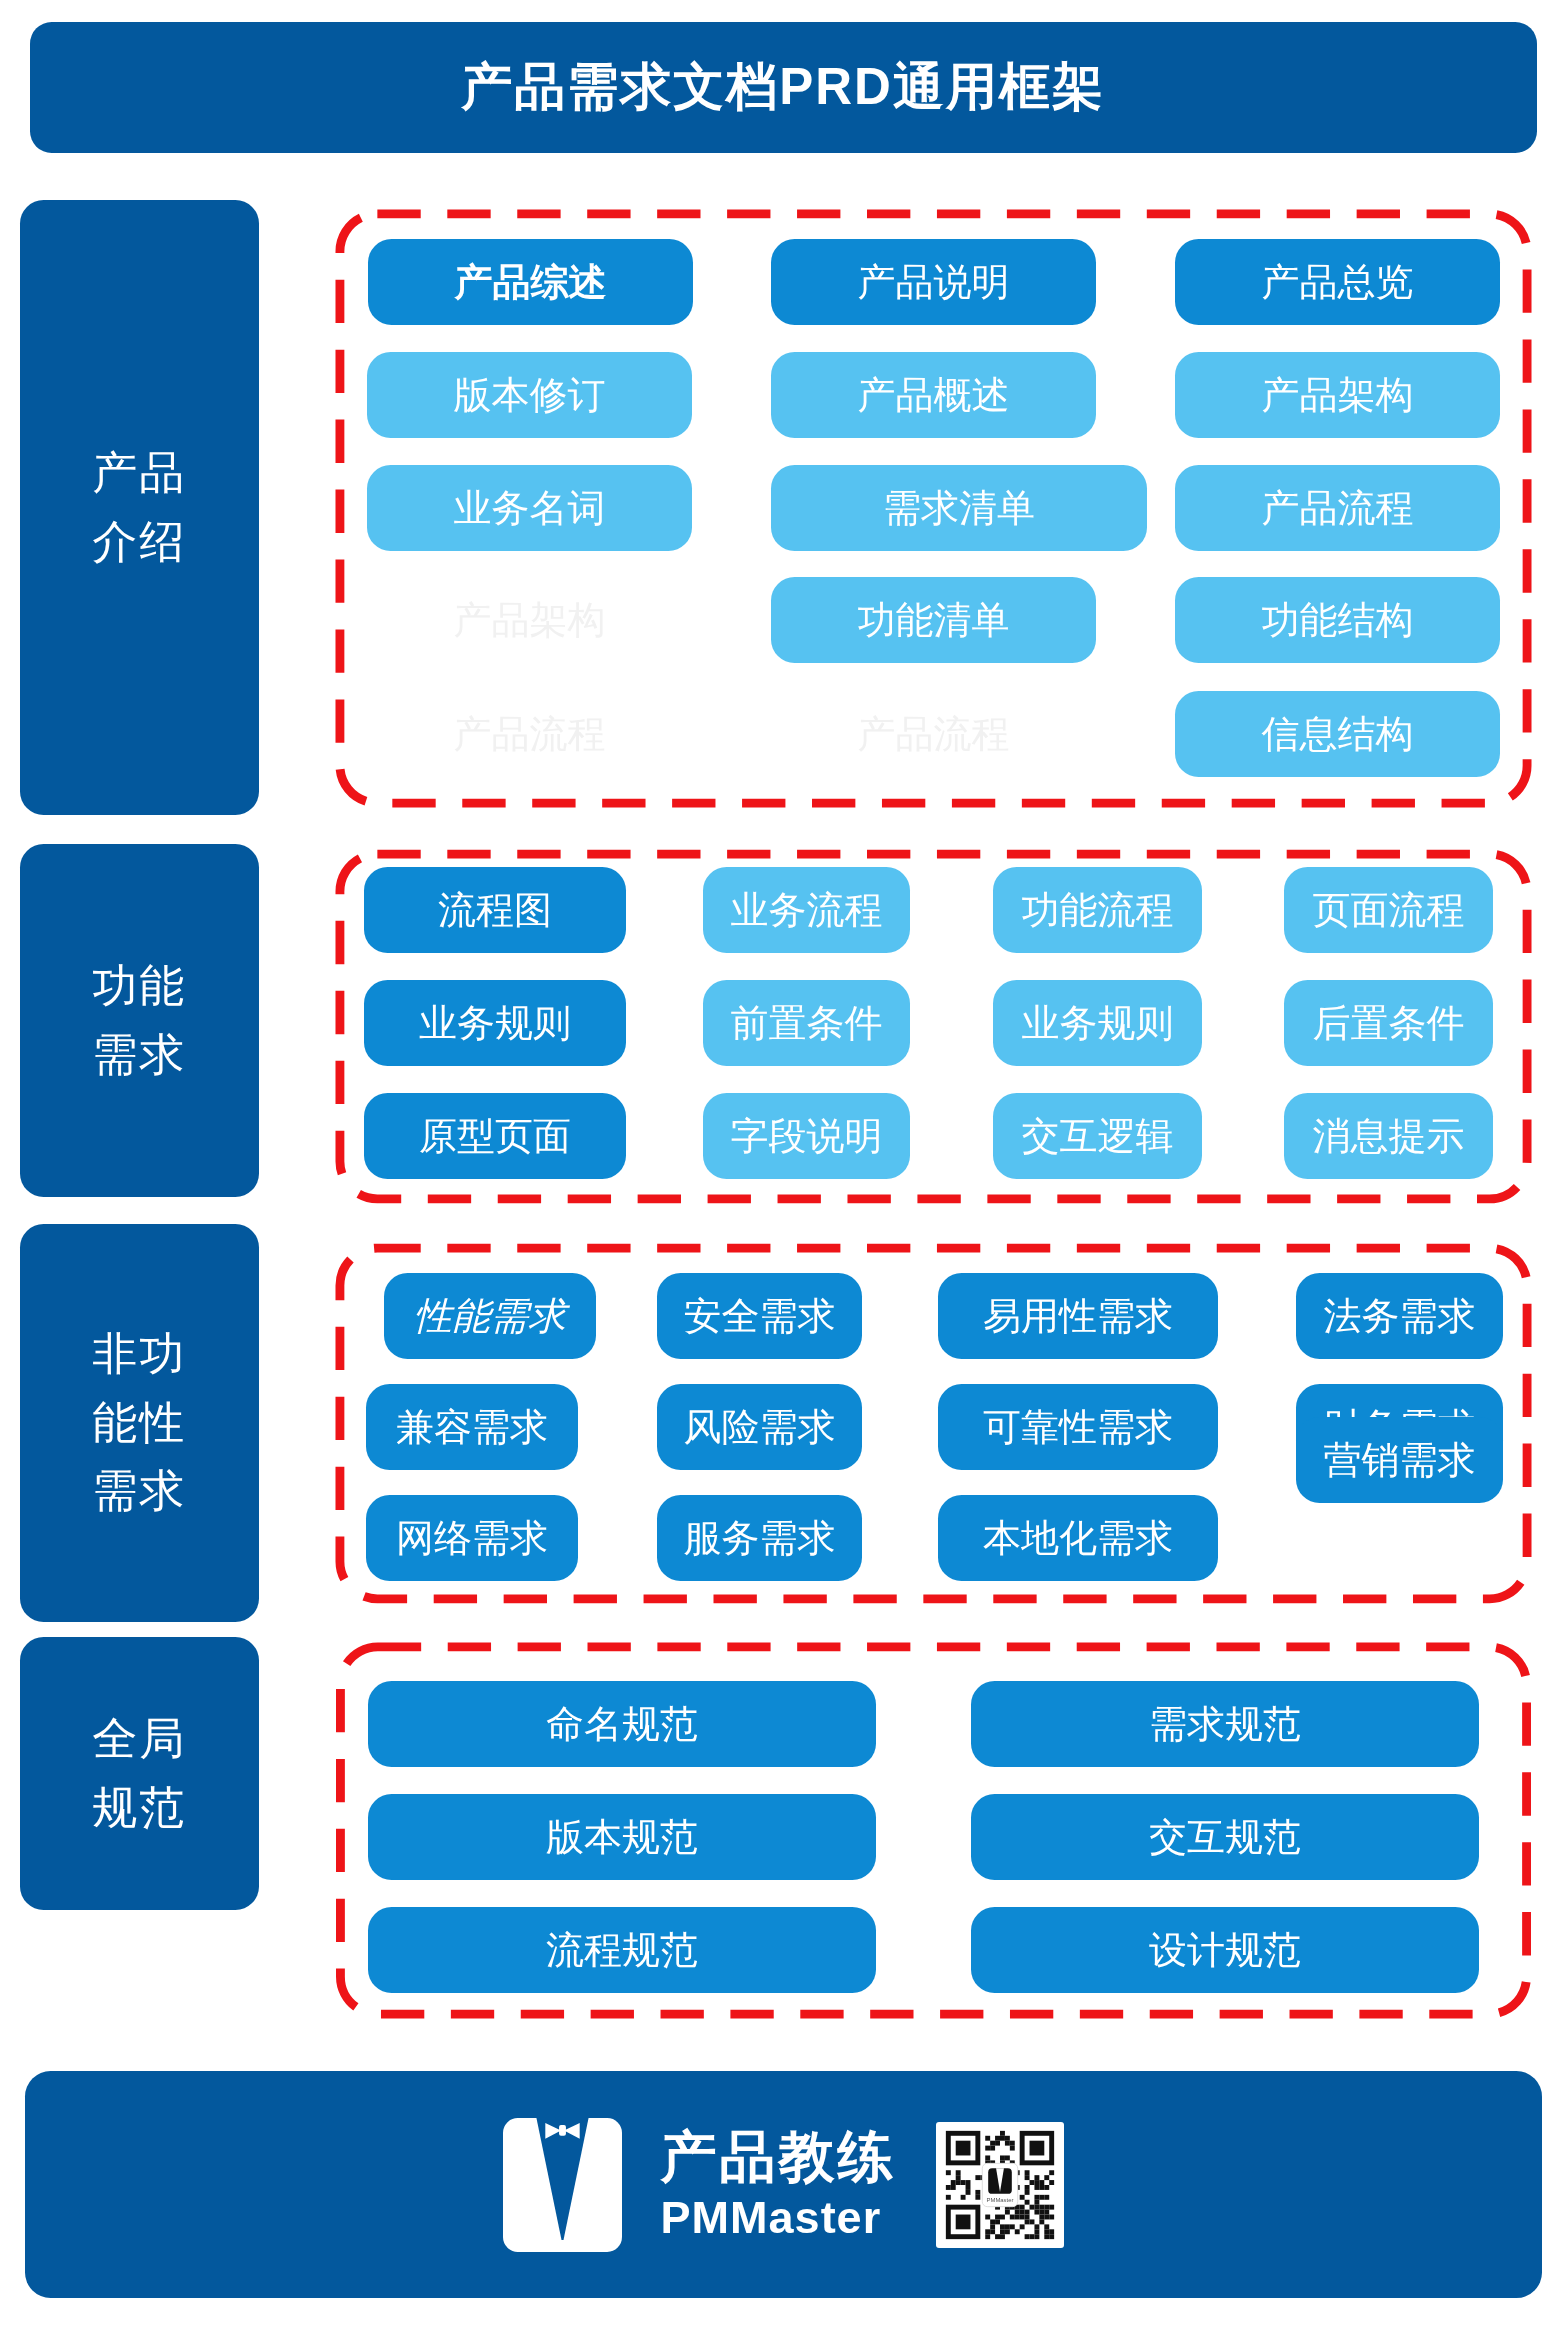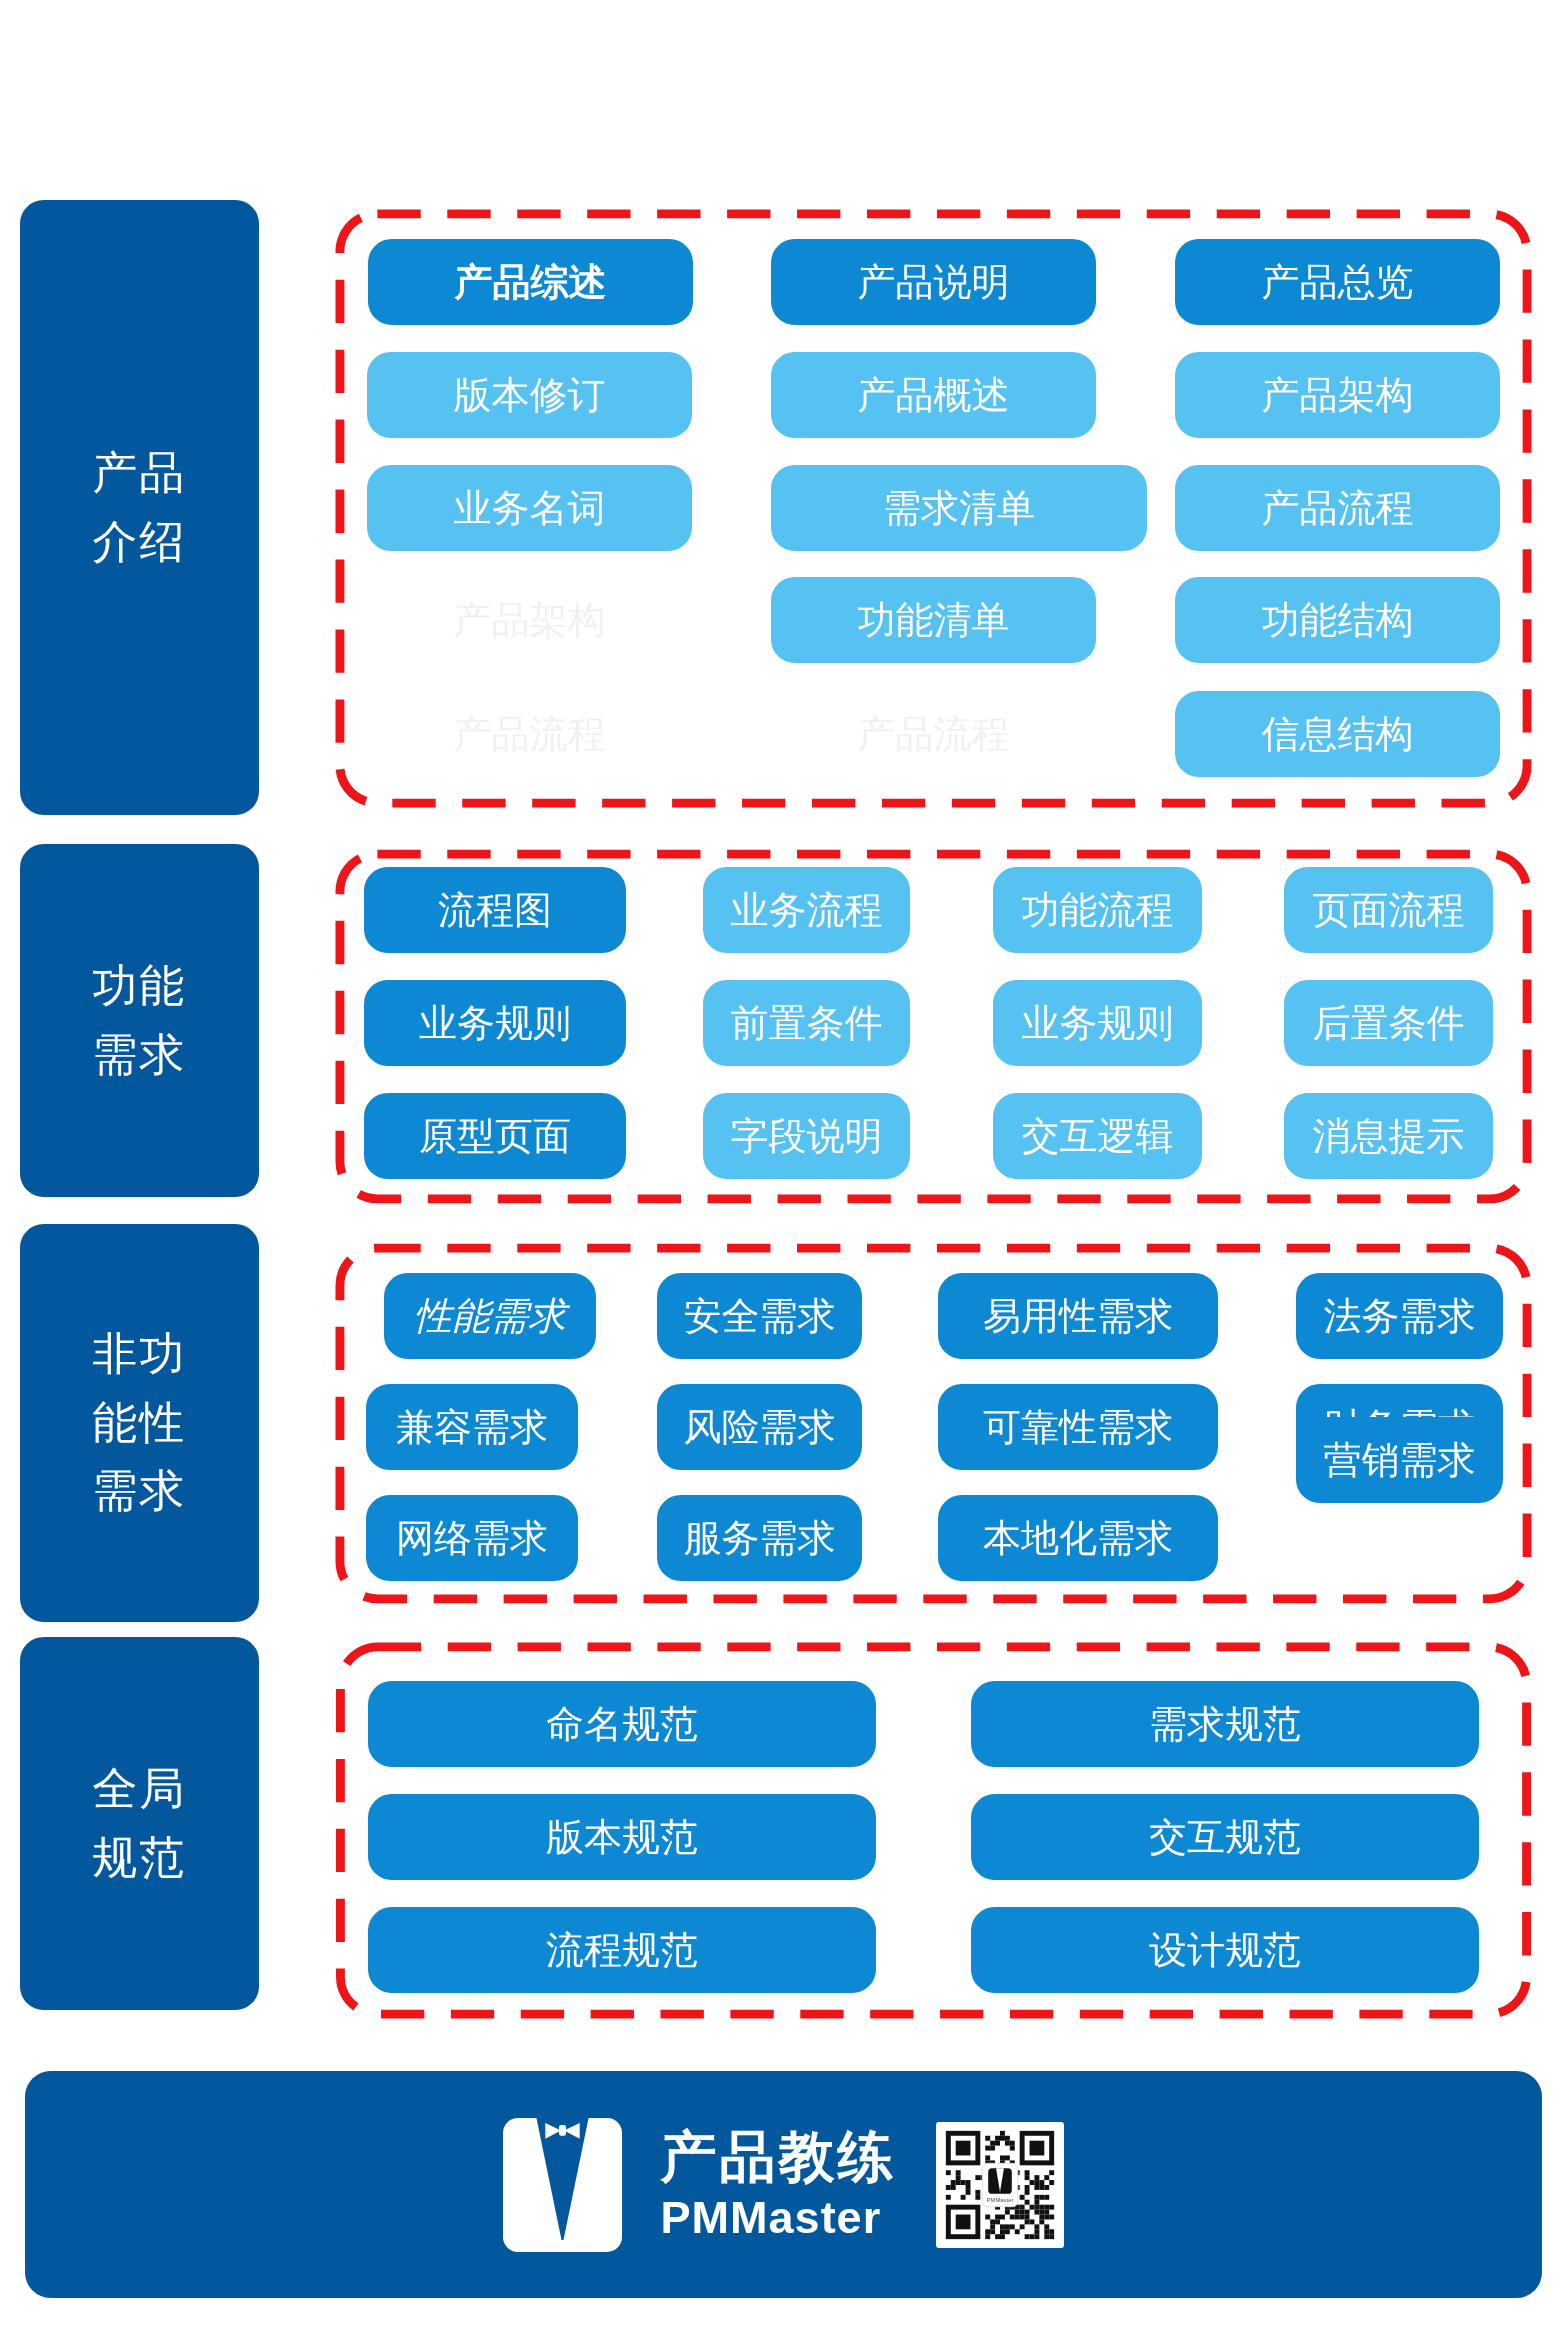--- a/index.html
+++ b/index.html
@@ -38,20 +38,23 @@
   .brand{display:flex;flex-direction:column;align-items:flex-start;line-height:1;}
   .brand-cn{color:#fff;font-size:56px;font-weight:bold;letter-spacing:3px;}
   .brand-en{color:#fff;font-size:45px;font-weight:bold;margin-top:9.9px;letter-spacing:1px;}
   .qrbox{width:128px;height:126px;background:#fff;border-radius:3px;position:relative;}
 </style>
 </head>
 <body>
 
 <div class="stage">
 
+  <div class="titlebar">
+    <span class="title">产品需求文档PRD通用框架</span>
+  </div>
 
   <div id="sections">
       <div class="sidebar" style="left: 19.7px; top: 200px; width: 239px; height: 615px;">
         <div>产品</div>
         <div>介绍</div>
       </div>
       <svg class="redbox" width="1197" height="599" style="left: 335px; top: 209px;" viewBox="0 0 1215 608">
         <rect x="5" y="5" width="1205" height="598" rx="38" fill="none" stroke="#EE1418" stroke-width="9" stroke-dasharray="44 27"></rect>
       </svg>
       <div class="chip medium" style="left: 368px; top: 239px; width: 325px; font-weight: bold;">产品综述</div>
@@ -101,21 +104,21 @@
       <div class="chip medium" style="left: 938px; top: 1273px; width: 280px;">易用性需求</div>
       <div class="chip medium" style="left: 1296px; top: 1273px; width: 207px;">法务需求</div>
       <div class="chip medium" style="left: 366px; top: 1384px; width: 212px;">兼容需求</div>
       <div class="chip medium" style="left: 657px; top: 1384px; width: 205px;">风险需求</div>
       <div class="chip medium" style="left: 938px; top: 1384px; width: 280px;">可靠性需求</div>
       <div class="chip medium" style="left: 1296px; top: 1384px; width: 207px;">财务需求</div>
       <div class="chip medium" style="left: 366px; top: 1495px; width: 212px;">网络需求</div>
       <div class="chip medium" style="left: 657px; top: 1495px; width: 205px;">服务需求</div>
       <div class="chip medium" style="left: 938px; top: 1495px; width: 280px;">本地化需求</div>
       <div class="chip medium" style="left: 1296px; top: 1417px; width: 207px;">营销需求</div>
-      <div class="sidebar" style="left: 19.7px; top: 1637px; width: 239px; height: 373px;">
+      <div class="sidebar" style="left: 19.7px; top: 1637px; width: 239px; height: 273px;">
         <div>全局</div>
         <div>规范</div>
       </div>
       <svg class="redbox" width="1197" height="377" style="left: 335px; top: 1642px;" viewBox="0 0 1215 383">
         <rect x="5" y="5" width="1205" height="373" rx="38" fill="none" stroke="#EE1418" stroke-width="9" stroke-dasharray="44 27"></rect>
       </svg>
       <div class="chip medium" style="left: 368px; top: 1681px; width: 508px;">命名规范</div>
       <div class="chip medium" style="left: 971px; top: 1681px; width: 508px;">需求规范</div>
       <div class="chip medium" style="left: 368px; top: 1794px; width: 508px;">版本规范</div>
       <div class="chip medium" style="left: 971px; top: 1794px; width: 508px;">交互规范</div>

